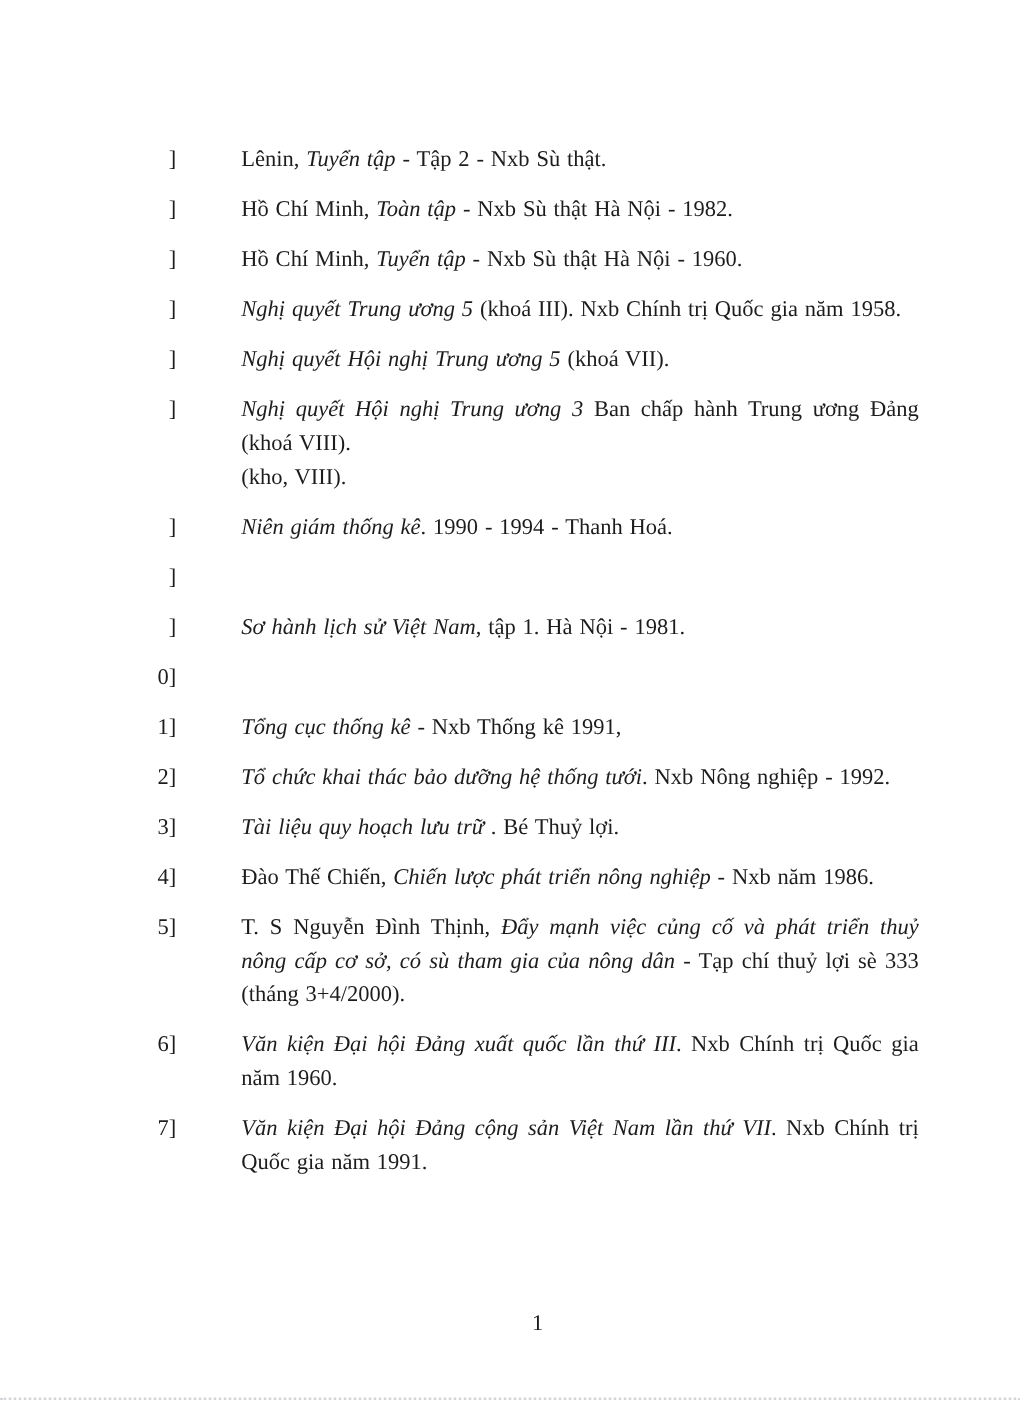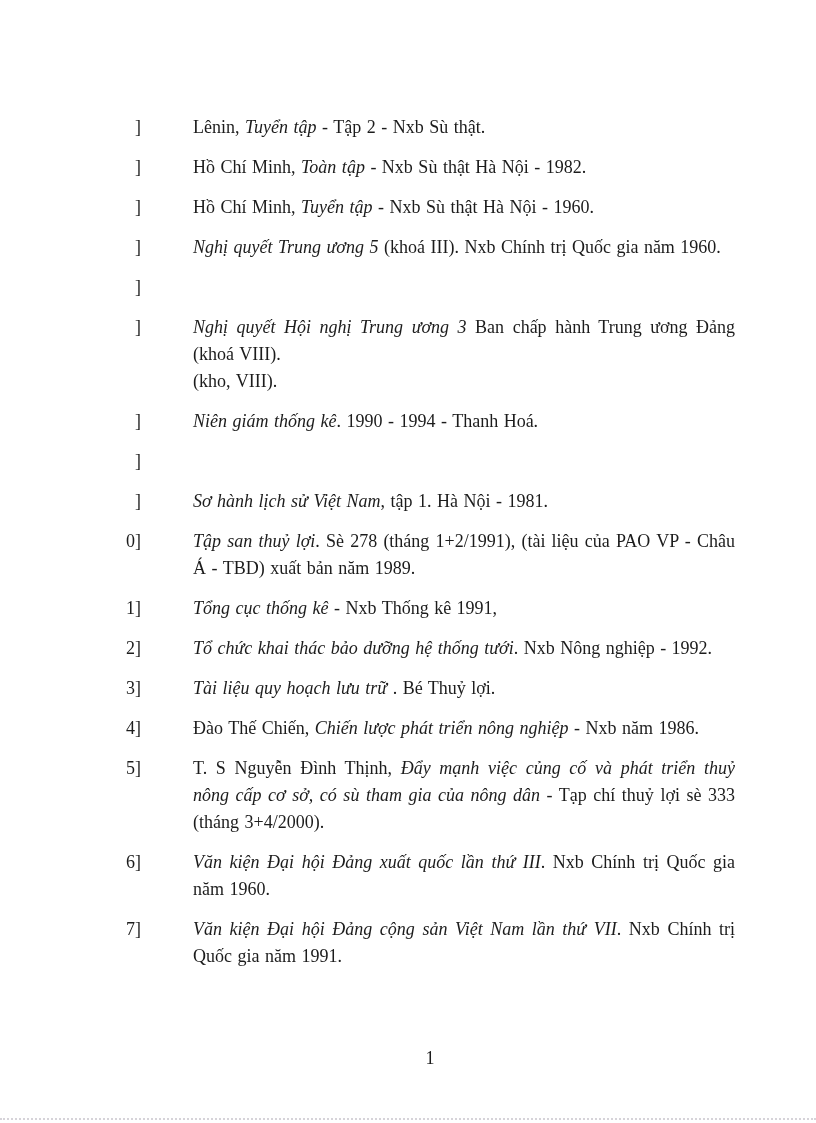--- a/index.html
+++ b/index.html
@@ -69,43 +69,43 @@
       <div class="ref-row">
         <span class="marker">]</span>
         <div class="ref-text"><span>Hồ Chí Minh, </span><i>Toàn tập</i><span> - Nxb Sù thật Hà Nội - 1982.</span></div>
       </div>
       <div class="ref-row">
         <span class="marker">]</span>
         <div class="ref-text"><span>Hồ Chí Minh, </span><i>Tuyển tập</i><span> - Nxb Sù thật Hà Nội - 1960.</span></div>
       </div>
       <div class="ref-row">
         <span class="marker">]</span>
-        <div class="ref-text"><i>Nghị quyết Trung ương 5</i><span> (khoá III). Nxb Chính trị Quốc gia năm 1960.</span></div>
+        <div class="ref-text"><i>Nghị quyết Trung ương 5</i><span> (khoá III). Nxb Chính trị Quốc gia năm 1958.</span></div>
       </div>
       <div class="ref-row">
         <span class="marker">]</span>
+        <div class="ref-text"><i>Nghị quyết Hội nghị Trung ương 5</i><span> (khoá VII).</span></div>
       </div>
       <div class="ref-row">
         <span class="marker">]</span>
         <div class="ref-text"><i>Nghị quyết Hội nghị Trung ương 3</i><span> Ban chấp hành Trung ương Đảng (khoá VIII).</span><br><span>(kho, VIII).</span></div>
       </div>
       <div class="ref-row">
         <span class="marker">]</span>
         <div class="ref-text"><i>Niên giám thống kê</i><span>. 1990 - 1994 - Thanh Hoá.</span></div>
       </div>
       <div class="ref-row">
         <span class="marker">]</span>
       </div>
       <div class="ref-row">
         <span class="marker">]</span>
         <div class="ref-text"><i>Sơ hành lịch sử Việt Nam</i><span>, tập 1. Hà Nội - 1981.</span></div>
       </div>
       <div class="ref-row">
         <span class="marker">0]</span>
-        <div class="ref-text"><i>Tập san thuỷ lợi</i><span>. Sè 278 (tháng 1+2/1991), (tài liệu của PAO VP - Châu Á - TBD) xuất bản năm 1989.</span></div>
       </div>
       <div class="ref-row">
         <span class="marker">1]</span>
         <div class="ref-text"><i>Tổng cục thống kê</i><span> - Nxb Thống kê 1991,</span></div>
       </div>
       <div class="ref-row">
         <span class="marker">2]</span>
         <div class="ref-text"><i>Tổ chức khai thác bảo dưỡng hệ thống tưới</i><span>. Nxb Nông nghiệp - 1992.</span></div>
       </div>
       <div class="ref-row">

